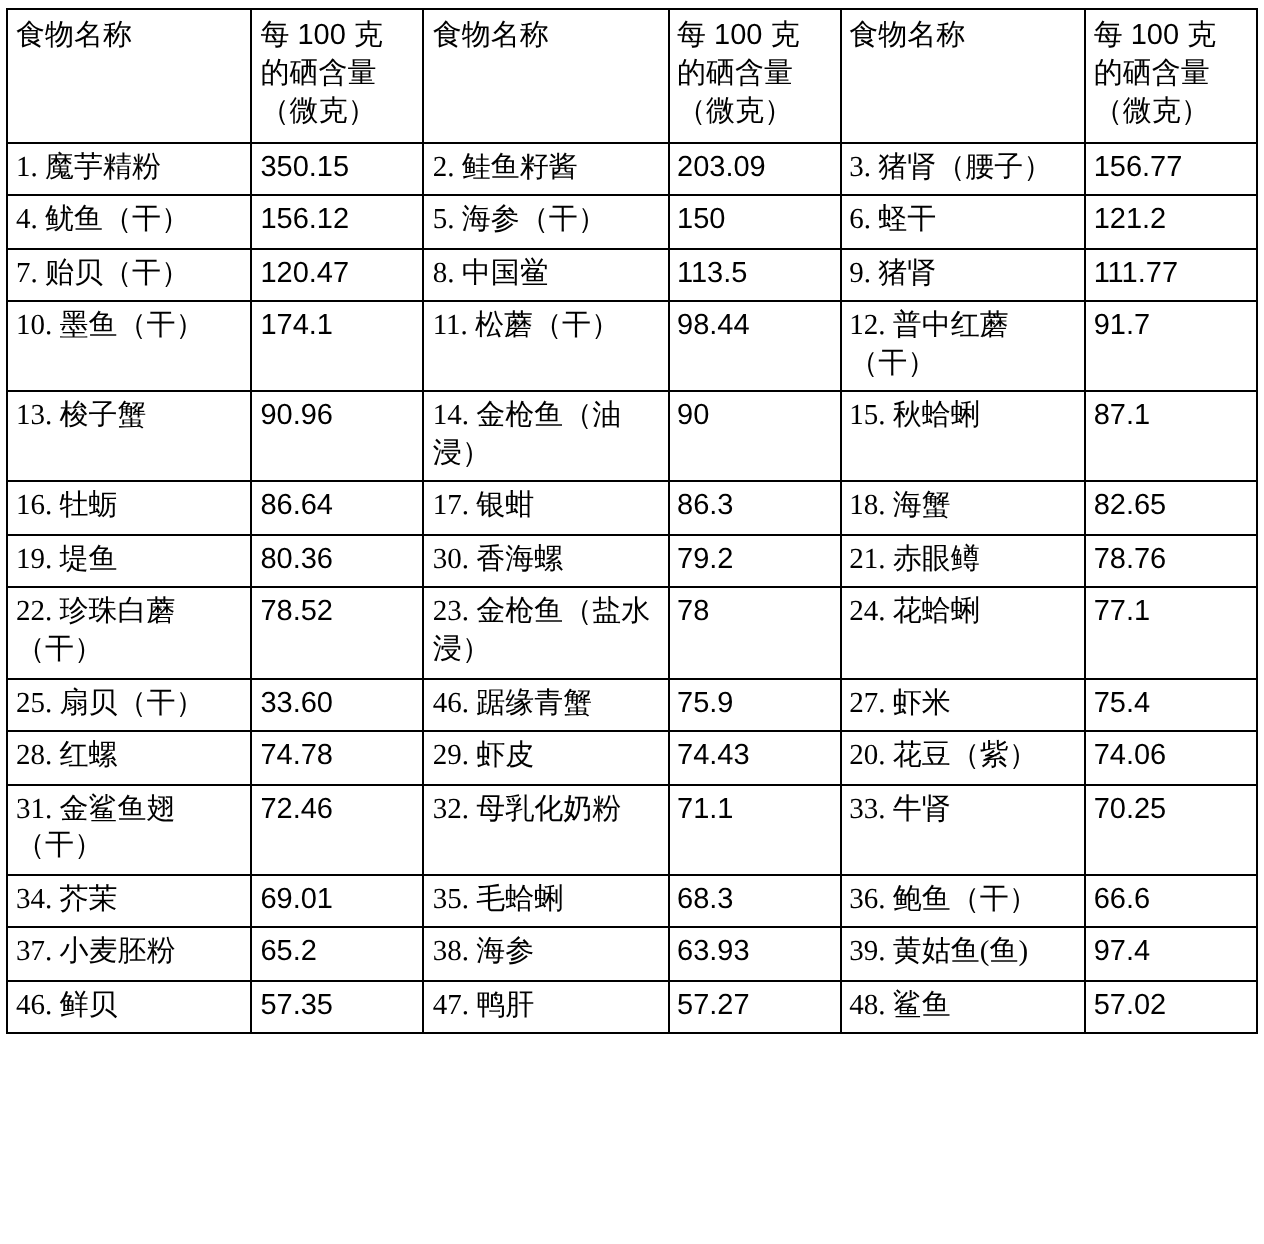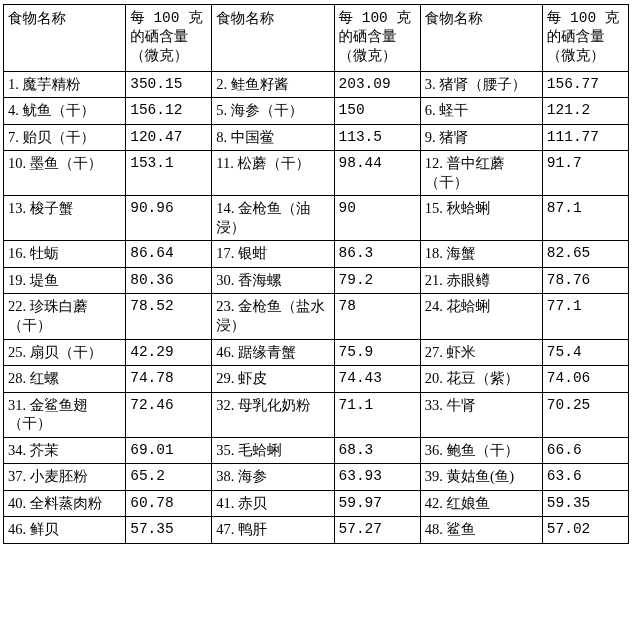--- a/index.html
+++ b/index.html
@@ -42,21 +42,21 @@
     text-align: left;
     word-break: break-all;
   }
   table.selenium-table thead th {
     font-size: 14.5px;
     line-height: 1.3;
     padding-top: 4px;
     padding-bottom: 5px;
   }
   td.val-cell, th.val-cell {
-    font-family: Liberation Mono, monospace;
+    font-family: Liberation Sans, sans-serif;
   }
   .hdr-unit { display: block; }
 </style>
 </head>
 <body>
 
 <div id="wrap">
   <table class="selenium-table">
     <colgroup>
       <col class="c-name">
@@ -108,21 +108,21 @@
         <tr>
           <td>7. 贻贝（干）</td>
           <td class="val-cell">120.47</td>
           <td>8. 中国鲎</td>
           <td class="val-cell">113.5</td>
           <td>9. 猪肾</td>
           <td class="val-cell">111.77</td>
         </tr>
         <tr>
           <td>10. 墨鱼（干）</td>
-          <td class="val-cell">153.1</td>
+          <td class="val-cell">174.1</td>
           <td>11. 松蘑（干）</td>
           <td class="val-cell">98.44</td>
           <td>12. 普中红蘑（干）</td>
           <td class="val-cell">91.7</td>
         </tr>
         <tr>
           <td>13. 梭子蟹</td>
           <td class="val-cell">90.96</td>
           <td>14. 金枪鱼（油浸）</td>
           <td class="val-cell">90</td>
@@ -148,21 +148,21 @@
         <tr>
           <td>22. 珍珠白蘑（干）</td>
           <td class="val-cell">78.52</td>
           <td>23. 金枪鱼（盐水浸）</td>
           <td class="val-cell">78</td>
           <td>24. 花蛤蜊</td>
           <td class="val-cell">77.1</td>
         </tr>
         <tr>
           <td>25. 扇贝（干）</td>
-          <td class="val-cell">42.29</td>
+          <td class="val-cell">33.60</td>
           <td>46. 踞缘青蟹</td>
           <td class="val-cell">75.9</td>
           <td>27. 虾米</td>
           <td class="val-cell">75.4</td>
         </tr>
         <tr>
           <td>28. 红螺</td>
           <td class="val-cell">74.78</td>
           <td>29. 虾皮</td>
           <td class="val-cell">74.43</td>
@@ -184,29 +184,21 @@
           <td class="val-cell">68.3</td>
           <td>36. 鲍鱼（干）</td>
           <td class="val-cell">66.6</td>
         </tr>
         <tr>
           <td>37. 小麦胚粉</td>
           <td class="val-cell">65.2</td>
           <td>38. 海参</td>
           <td class="val-cell">63.93</td>
           <td>39. 黄姑鱼(鱼)</td>
-          <td class="val-cell">63.6</td>
-        </tr>
-        <tr>
-          <td>40. 全料蒸肉粉</td>
-          <td class="val-cell">60.78</td>
-          <td>41. 赤贝</td>
-          <td class="val-cell">59.97</td>
-          <td>42. 红娘鱼</td>
-          <td class="val-cell">59.35</td>
+          <td class="val-cell">97.4</td>
         </tr>
         <tr>
           <td>46. 鲜贝</td>
           <td class="val-cell">57.35</td>
           <td>47. 鸭肝</td>
           <td class="val-cell">57.27</td>
           <td>48. 鲨鱼</td>
           <td class="val-cell">57.02</td>
         </tr>
       </tbody>

